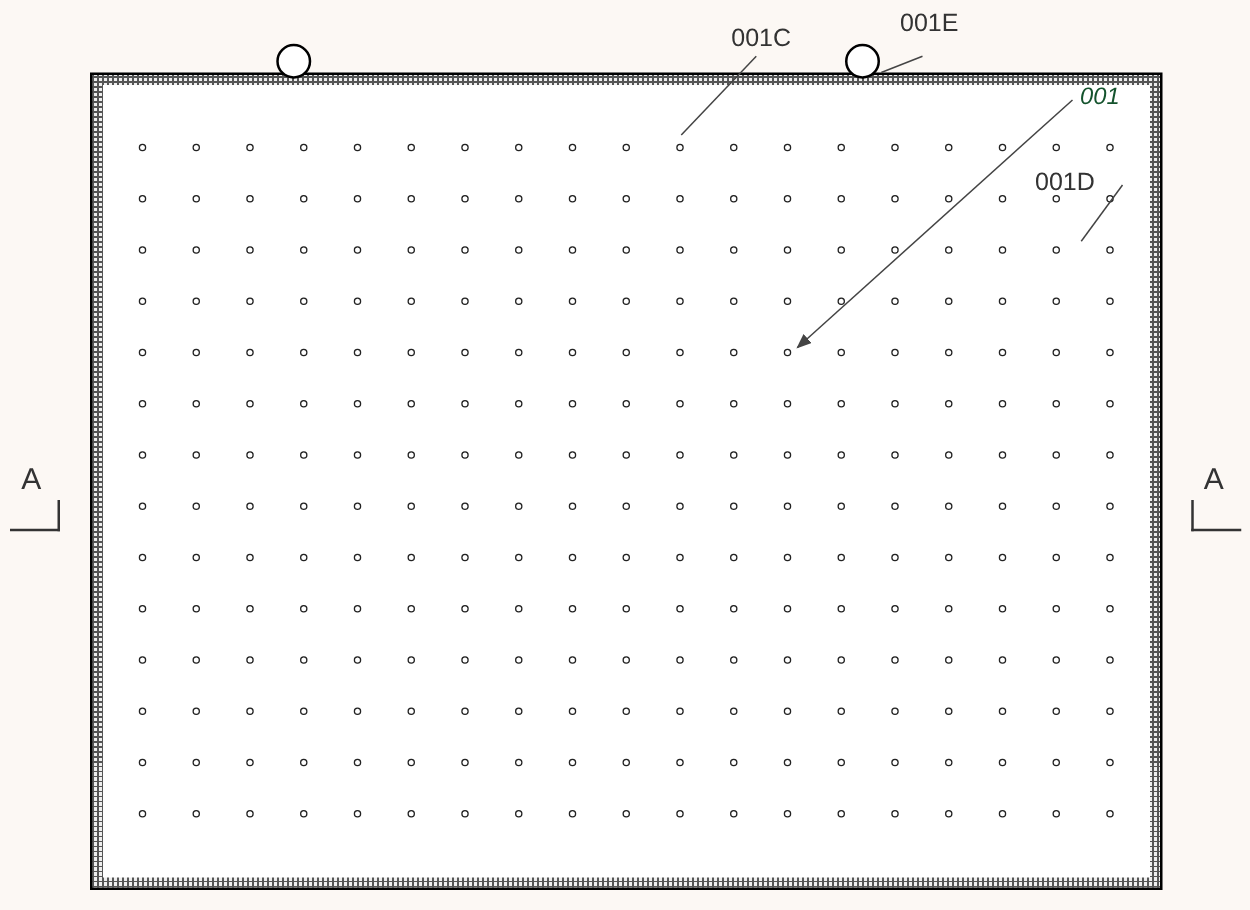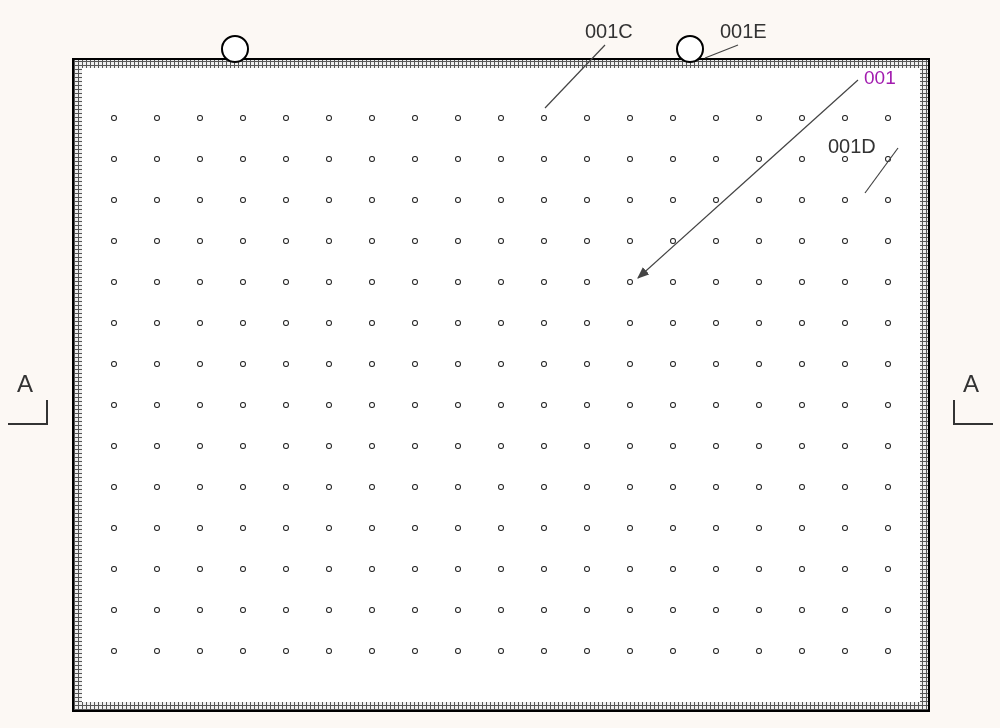--- a/index.html
+++ b/index.html
@@ -69,22 +69,22 @@
 }
 
 
 .lbl {
   position: absolute;
   font-size: 20px;
   color: #333;
   white-space: nowrap;
 }
 .lbl-001c { left: 585px; top: 20px; }
-.lbl-001e { left: 720px; top: 20px; }
-.lbl-001  { left: 864px; top: 67px; font-size: 19px; color: #a21caf; }
+.lbl-001e { left: 720px; top: 8px; }
+.lbl-001  { left: 864px; top: 67px; font-size: 19px; color: #14532d; font-style: italic; }
 .lbl-001d { left: 828px; top: 135px; }
 svg.leader-svg {
   position: absolute;
   left: 0;
   top: 0;
   width: 1000px;
   height: 728px;
   pointer-events: none;
 }
 

